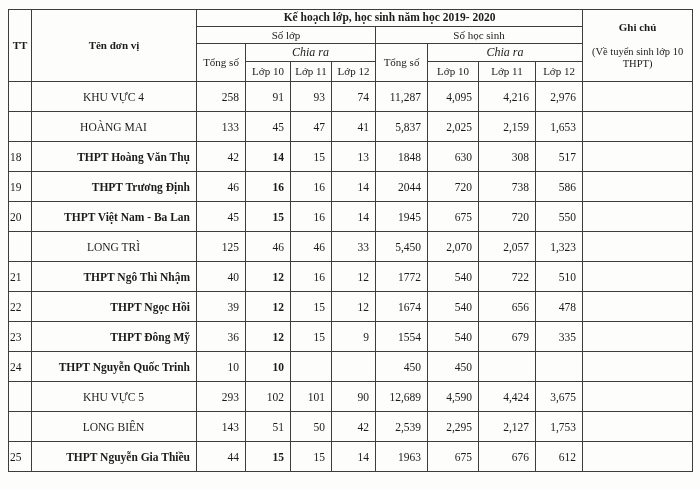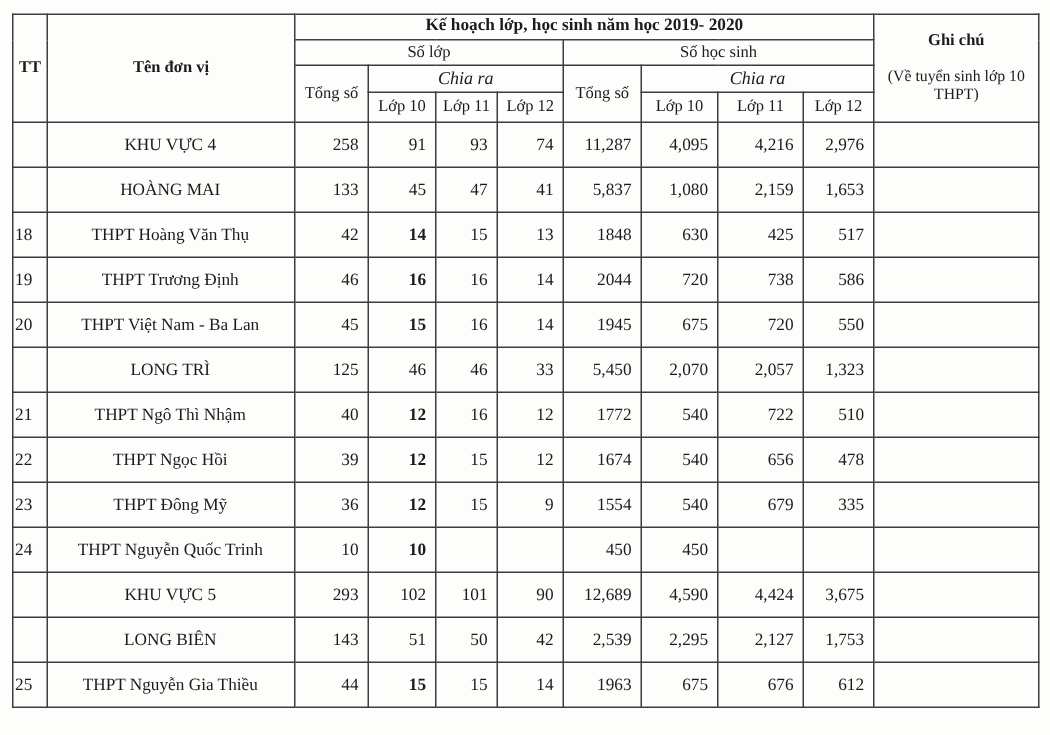--- a/index.html
+++ b/index.html
@@ -43,21 +43,21 @@
   .h-plan { font-weight: bold; font-size: 11.5px; }
   .h-chiara { font-style: italic; font-size: 12px; }
   .h-note { font-size: 10.5px; padding: 0 3px; }
   .h-note .note-title { font-weight: bold; font-size: 11px; margin-bottom: 12px; }
   tbody td {
     height: 29px;
     font-size: 11.5px;
     padding: 0 6px;
   }
   .cell-tt { text-align: left; padding: 0 1px; }
-  .cell-name { text-align: center; padding-left: 5px; }
+  .cell-name { text-align: right; padding-left: 5px; font-weight: bold; }
   .cell-num { text-align: right; }
   .cell-note { padding: 0; }
   tr.row-region td, tr.row-district td {
     font-weight: normal;
   }
   tr.row-region .cell-name, tr.row-district .cell-name {
     text-align: center;
   }
   tr.row-school td.bold-g10 {
     font-weight: bold;
@@ -125,35 +125,35 @@
           <td class="cell-note"></td>
         </tr>
         <tr class="row-district">
           <td class="cell-tt"></td>
           <td class="cell-name">HOÀNG MAI</td>
           <td class="cell-num">133</td>
           <td class="cell-num bold-g10">45</td>
           <td class="cell-num">47</td>
           <td class="cell-num">41</td>
           <td class="cell-num">5,837</td>
-          <td class="cell-num">1,080</td>
+          <td class="cell-num">2,025</td>
           <td class="cell-num">2,159</td>
           <td class="cell-num">1,653</td>
           <td class="cell-note"></td>
         </tr>
         <tr class="row-school">
           <td class="cell-tt">18</td>
           <td class="cell-name">THPT Hoàng Văn Thụ</td>
           <td class="cell-num">42</td>
           <td class="cell-num bold-g10">14</td>
           <td class="cell-num">15</td>
           <td class="cell-num">13</td>
           <td class="cell-num">1848</td>
           <td class="cell-num">630</td>
-          <td class="cell-num">425</td>
+          <td class="cell-num">308</td>
           <td class="cell-num">517</td>
           <td class="cell-note"></td>
         </tr>
         <tr class="row-school">
           <td class="cell-tt">19</td>
           <td class="cell-name">THPT Trương Định</td>
           <td class="cell-num">46</td>
           <td class="cell-num bold-g10">16</td>
           <td class="cell-num">16</td>
           <td class="cell-num">14</td>

